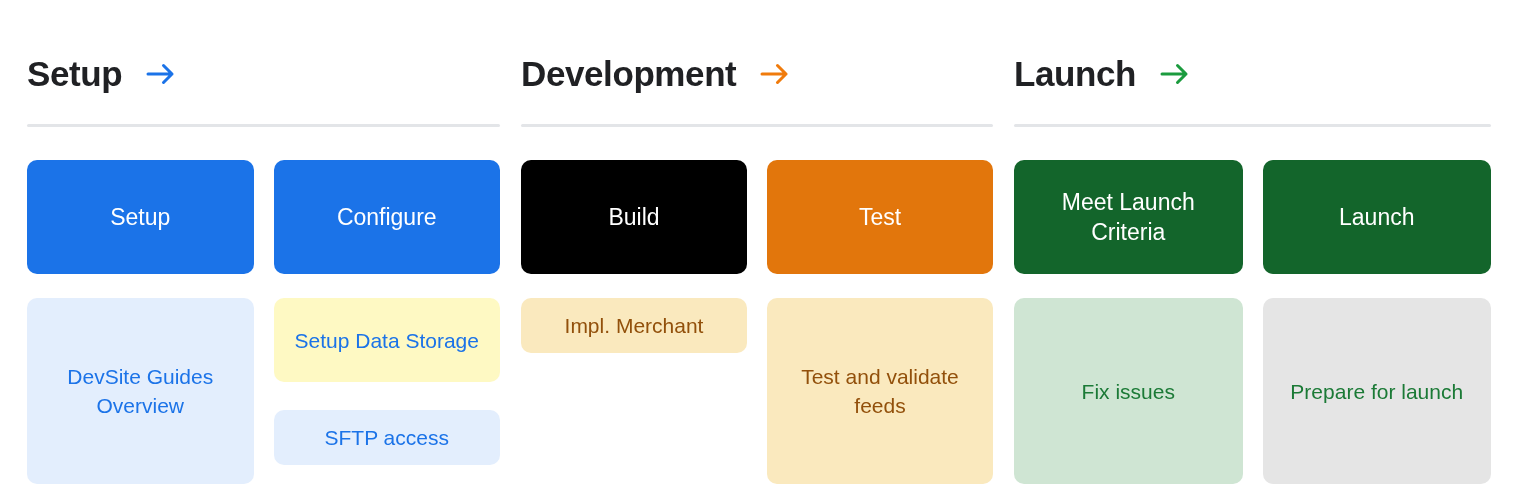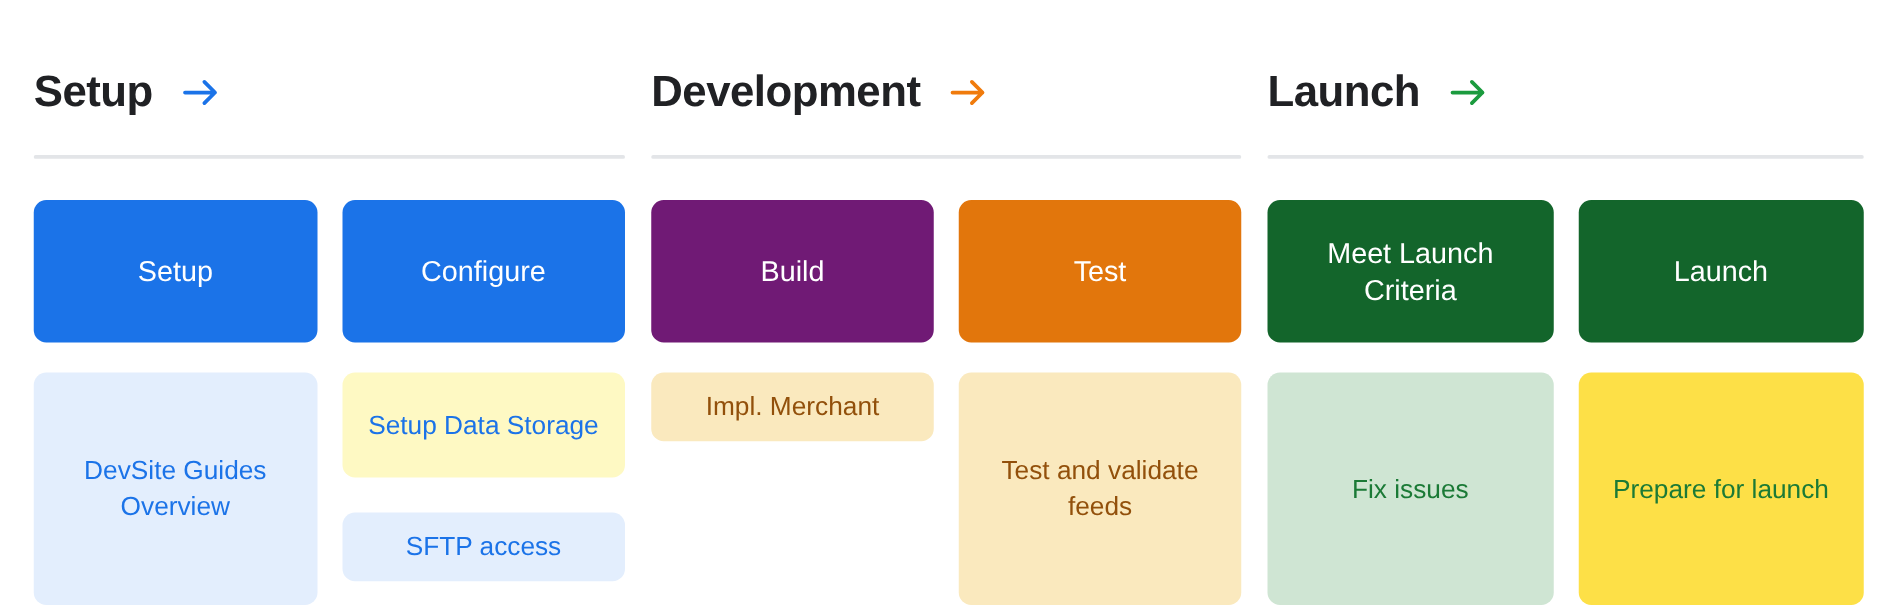--- a/index.html
+++ b/index.html
@@ -155,21 +155,21 @@
       <span class="stage-arrow">
         <svg width="34" height="34" viewBox="0 0 34 34" aria-hidden="true">
           <path d="M4 17 H28 M19.5 8.5 L28 17 L19.5 25.5" fill="none" stroke="#F07B0C" stroke-width="3" stroke-linecap="round" stroke-linejoin="round"></path>
         </svg>
       </span>
     </div>
     <div class="stage-divider"></div>
     <div class="stage-body">
 
       <div class="track">
-        <div class="primary-card" style="background:#701a75;color:#FFFFFF">Build</div>
+        <div class="primary-card" style="background:#000000;color:#FFFFFF">Build</div>
         <div class="subcards">
           <div class="sub-card fixed" style="background:#FAE9BE;color:#92500B;flex:0 0 55px">Impl. Merchant</div>
         </div>
       </div>
 
       <div class="track">
         <div class="primary-card" style="background:#E2760C;color:#FFFFFF">Test</div>
         <div class="subcards">
           <div class="sub-card fill" style="background:#FAE9BE;color:#92500B">Test and validate feeds</div>
         </div>
@@ -193,20 +193,20 @@
       <div class="track">
         <div class="primary-card" style="background:#13652B;color:#FFFFFF">Meet Launch Criteria</div>
         <div class="subcards">
           <div class="sub-card fill" style="background:#CFE5D3;color:#1B7A36">Fix issues</div>
         </div>
       </div>
 
       <div class="track">
         <div class="primary-card" style="background:#13652B;color:#FFFFFF">Launch</div>
         <div class="subcards">
-          <div class="sub-card fill" style="background:#fde047;color:#1B7A36">Prepare for launch</div>
+          <div class="sub-card fill" style="background:#e5e5e5;color:#1B7A36">Prepare for launch</div>
         </div>
       </div>
 
     </div>
   </div>
 
 </div>
 
 </body></html>

